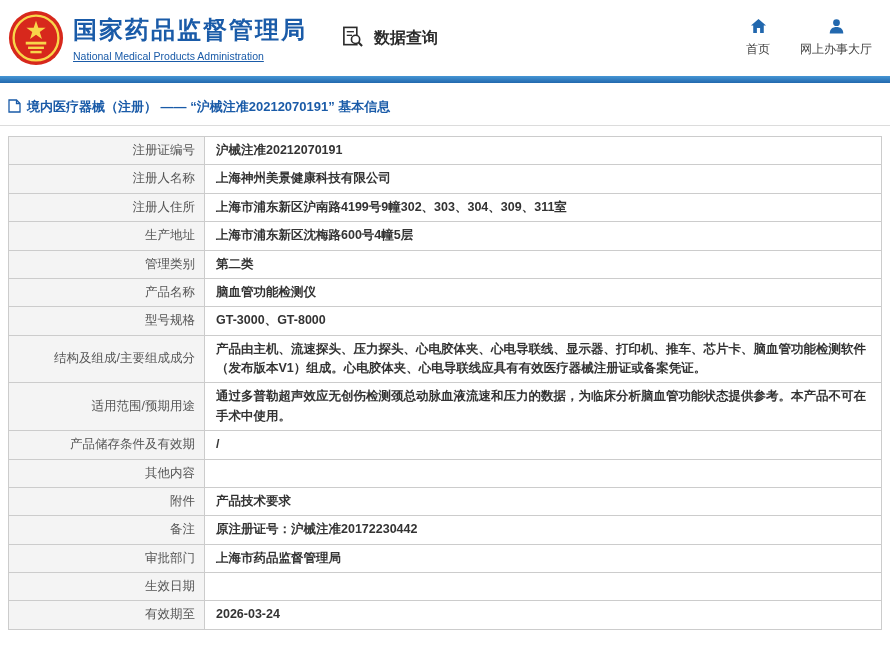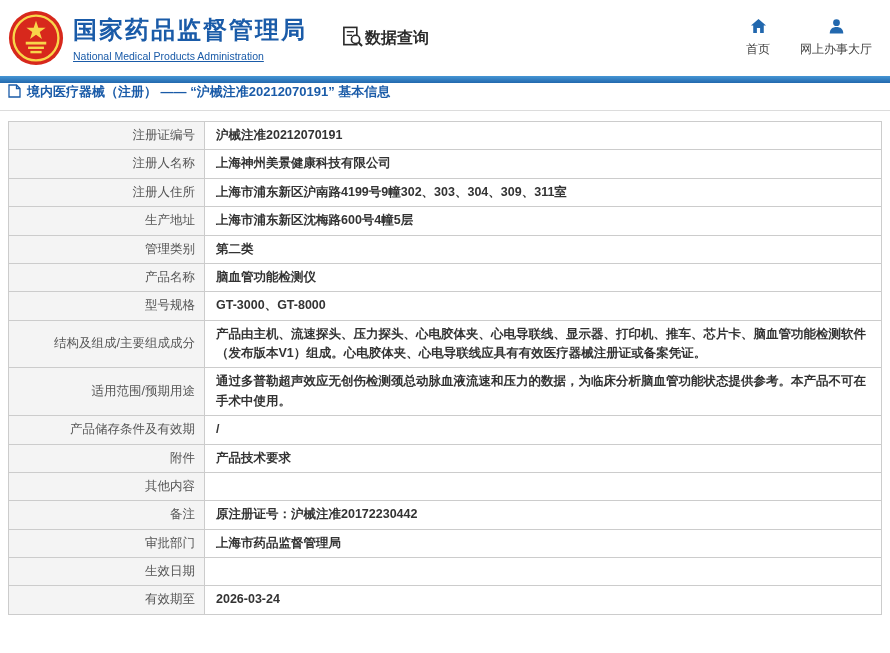--- a/index.html
+++ b/index.html
@@ -22,33 +22,33 @@
   .org { margin-left: 9px; }
   .org-zh {
     font-size: 24px;
     font-weight: bold;
     color: #1a5ba8;
     letter-spacing: 2px;
     white-space: nowrap;
   }
   .org-en { font-size: 10.5px; color: #1a5ba8; margin-top: 4px; white-space: nowrap; text-decoration: underline; }
   .data-query {
-    display: flex; align-items: center; gap: 1px;
+    display: flex; align-items: center; gap: 10px;
     margin-left: 34px;
     font-size: 16px; font-weight: bold; color: #2b2b2b;
     cursor: pointer;
   }
   .header-right { margin-left: auto; display: flex; gap: 30px; padding-right: 4px; }
   .nav-item {
     display: flex; flex-direction: column; align-items: center; gap: 4px;
     font-size: 12px; color: #444; cursor: pointer; white-space: nowrap;
   }
   .blue-bar { height: 7px; background: linear-gradient(180deg, #4696d4 0%, #2268ae 100%); }
   
-  .breadcrumb-wrap { border-bottom: 1px solid #dcdcdc; padding: 0 8px 9px; }
+  .breadcrumb-wrap { border-bottom: 1px solid #dcdcdc; margin-top: 15px; padding: 0 8px 9px; }
   .breadcrumb {
     display: flex; align-items: center; gap: 6px;
     font-size: 13px; color: #1a5ba8; font-weight: bold;
   }
   
   .info-table {
     border-collapse: collapse;
     margin: 10px 8px 0;
     width: 874px;
     table-layout: fixed;
@@ -176,26 +176,26 @@
           </tr>
           <tr>
             <td class="label-cell">适用范围/预期用途</td>
             <td class="value-cell">通过多普勒超声效应无创伤检测颈总动脉血液流速和压力的数据，为临床分析脑血管功能状态提供参考。本产品不可在手术中使用。</td>
           </tr>
           <tr>
             <td class="label-cell">产品储存条件及有效期</td>
             <td class="value-cell">/</td>
           </tr>
           <tr>
+            <td class="label-cell">其他内容</td>
+            <td class="value-cell"></td>
+          </tr>
+          <tr>
             <td class="label-cell">附件</td>
             <td class="value-cell">产品技术要求</td>
-          </tr>
-          <tr>
-            <td class="label-cell">其他内容</td>
-            <td class="value-cell"></td>
           </tr>
           <tr>
             <td class="label-cell">备注</td>
             <td class="value-cell">原注册证号：沪械注准20172230442</td>
           </tr>
           <tr>
             <td class="label-cell">审批部门</td>
             <td class="value-cell">上海市药品监督管理局</td>
           </tr>
           <tr>

